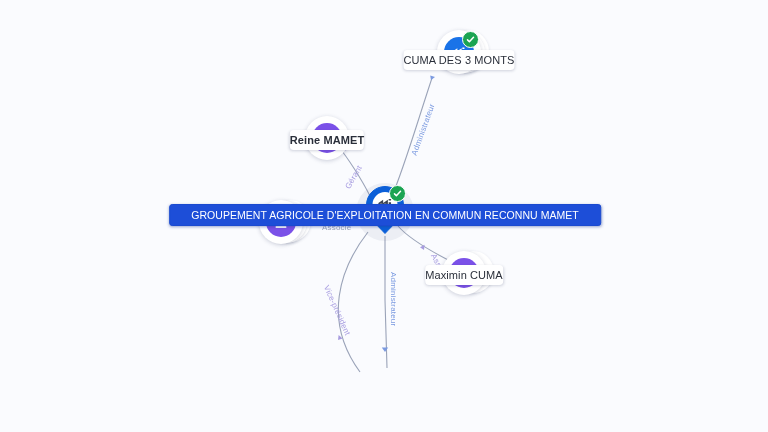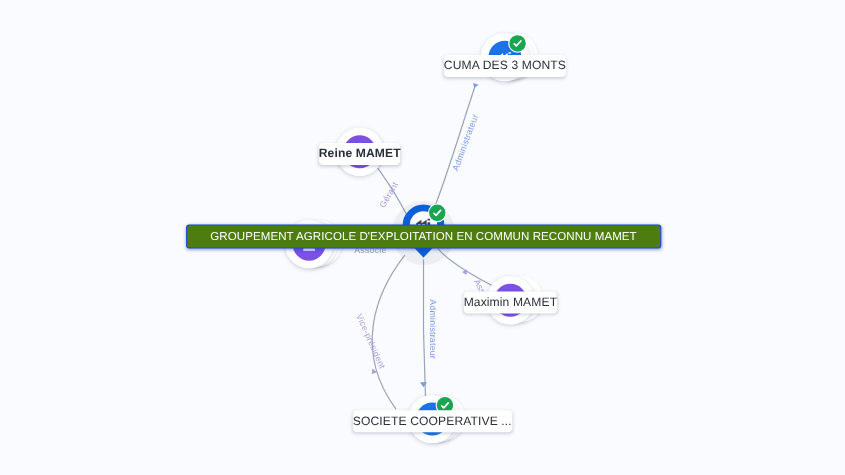--- a/index.html
+++ b/index.html
@@ -144,21 +144,21 @@
     background: #ffffff;
     color: #2a2f3a;
     font-size: 11px;
     line-height: 14px;
     padding: 3px 0;
     border-radius: 4px;
     box-shadow: 0 1px 3px rgba(40,50,90,0.20);
     letter-spacing: 0.1px;
   }
   .node-label.selected {
-    background: #4d7c0f;
+    background: #1d4ed8;
     color: #ffffff;
     font-size: 10.5px;
     padding: 3px 21px;
     border-radius: 3px;
     box-shadow: 0 1px 3px rgba(30,60,150,0.45);
     border: 1px solid #1a4ad0;
     letter-spacing: 0.05px;
   }
 
   
@@ -293,34 +293,17 @@
   <div class="node" style="left:464px; top:273px; width:60px; height:60px;">
     <div class="stack s1"></div>
     <div class="disc">
       <div class="inner-circle person">
         <svg width="16" height="16" viewBox="0 0 24 24" fill="#ffffff">
           <circle cx="12" cy="8" r="4"></circle>
           <path d="M12 14c-4.4 0-8 2.6-8 5.2V21h16v-1.8c0-2.6-3.6-5.2-8-5.2z"></path>
         </svg>
       </div>
     </div>
-    <div class="node-label" style="top:22px;">Maximin MAMET</div>
-  </div>
-
-  <div class="node" style="left:393px; top:381px; width:60px; height:60px;">
-    <div class="stack s1"></div>
-    <div class="stack s2"></div>
-    <div class="disc">
-      <div class="inner-circle company">
-        <svg width="17" height="17" viewBox="0 0 24 24" fill="#ffffff">
-          <path d="M3 21V10l6-4v4l6-4v15H3zm2-2h3v-3H5v3zm0-5h3v-3H5v3zm5 5h3v-3h-3v3zm0-5h3v-3h-3v3zm6 5h3V9h-3v10zm0-12h3V5h-3v2z"></path>
-        </svg>
-      </div>
-      <div class="badge-check">
-        <svg width="9" height="9" viewBox="0 0 24 24" fill="none" stroke="#ffffff" stroke-width="4" stroke-linecap="round" stroke-linejoin="round">
-          <polyline points="4,13 9,18 20,6"></polyline>
-        </svg>
-      </div>
-    </div>
-    <div class="node-label" style="top:22px;">SOCIETE COOPERATIVE ...</div>
-  </div>
+    <div class="node-label" style="top:22px;">Maximin CUMA</div>
+  </div>
+
 
 </div>
 
 </body></html>

